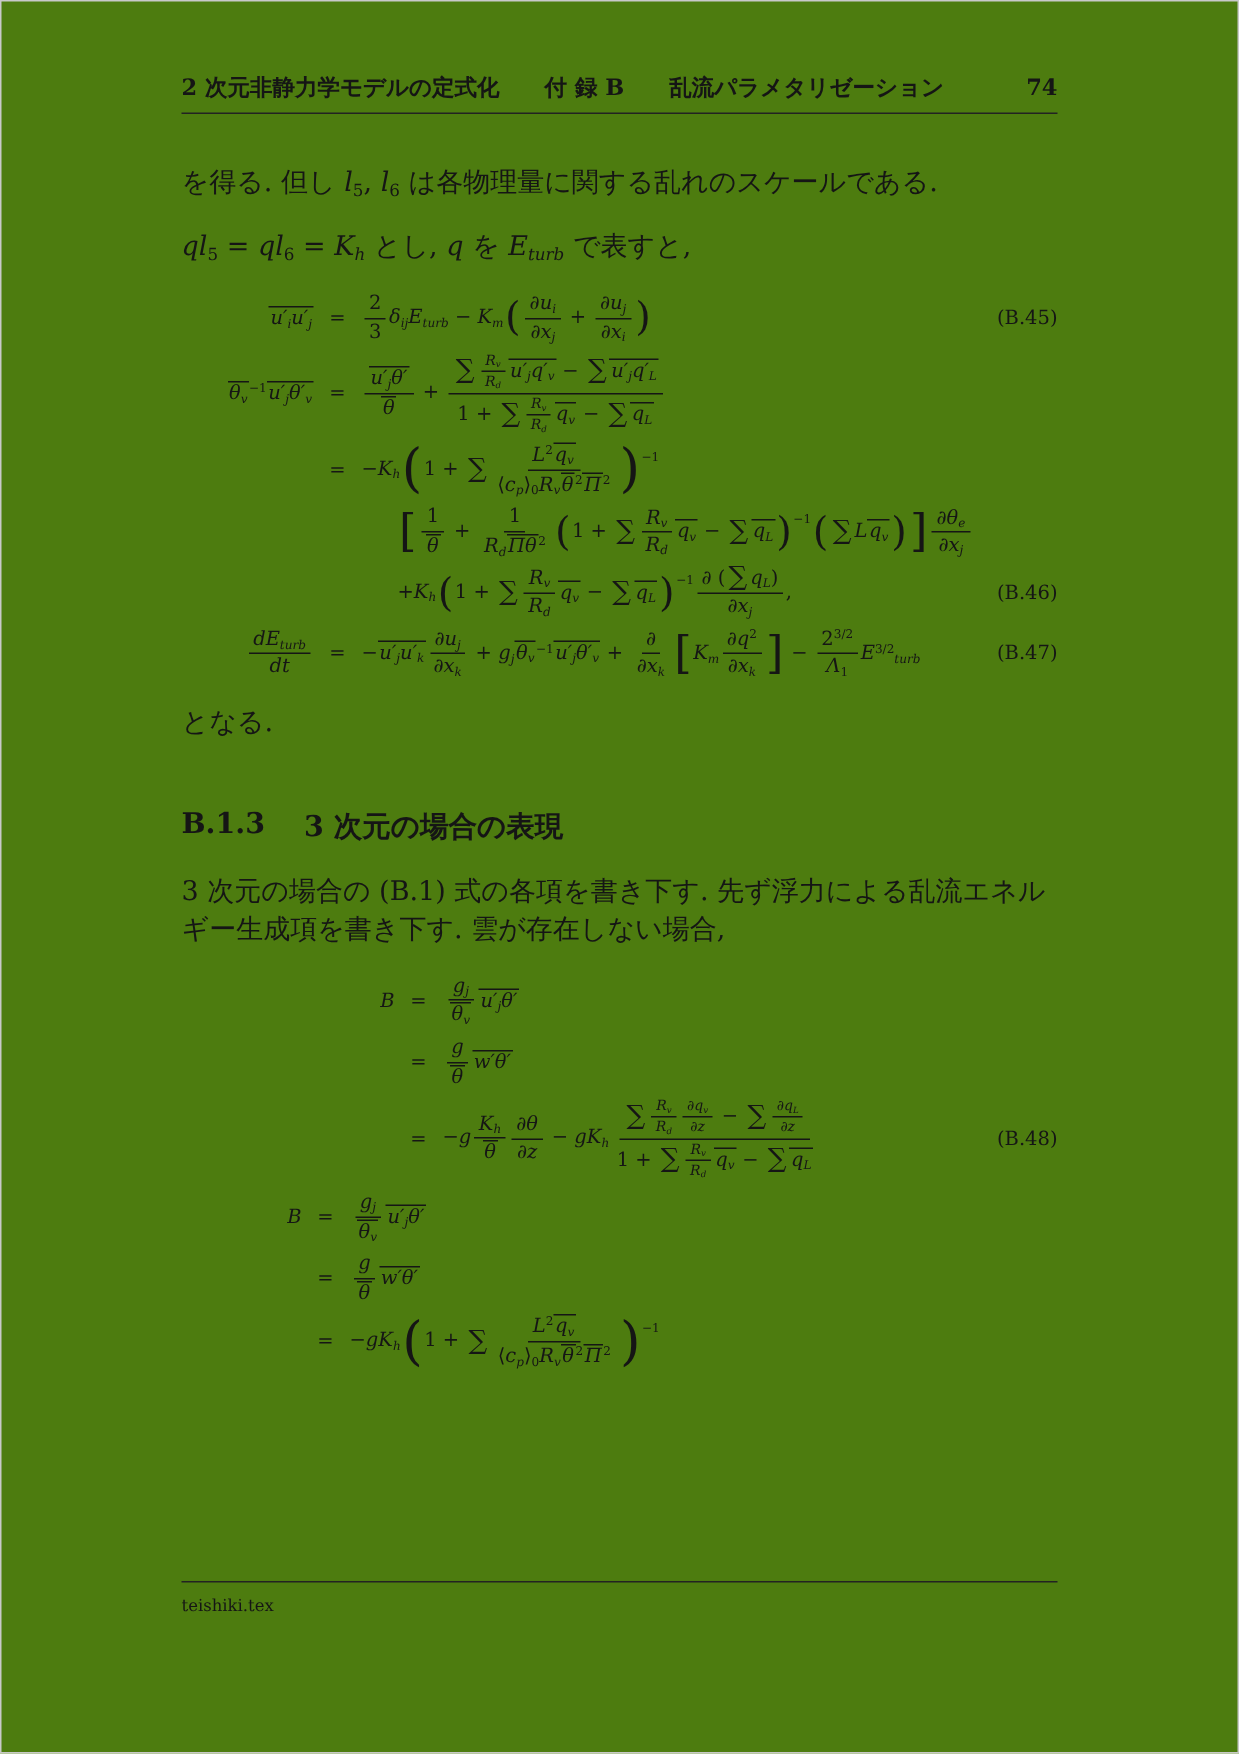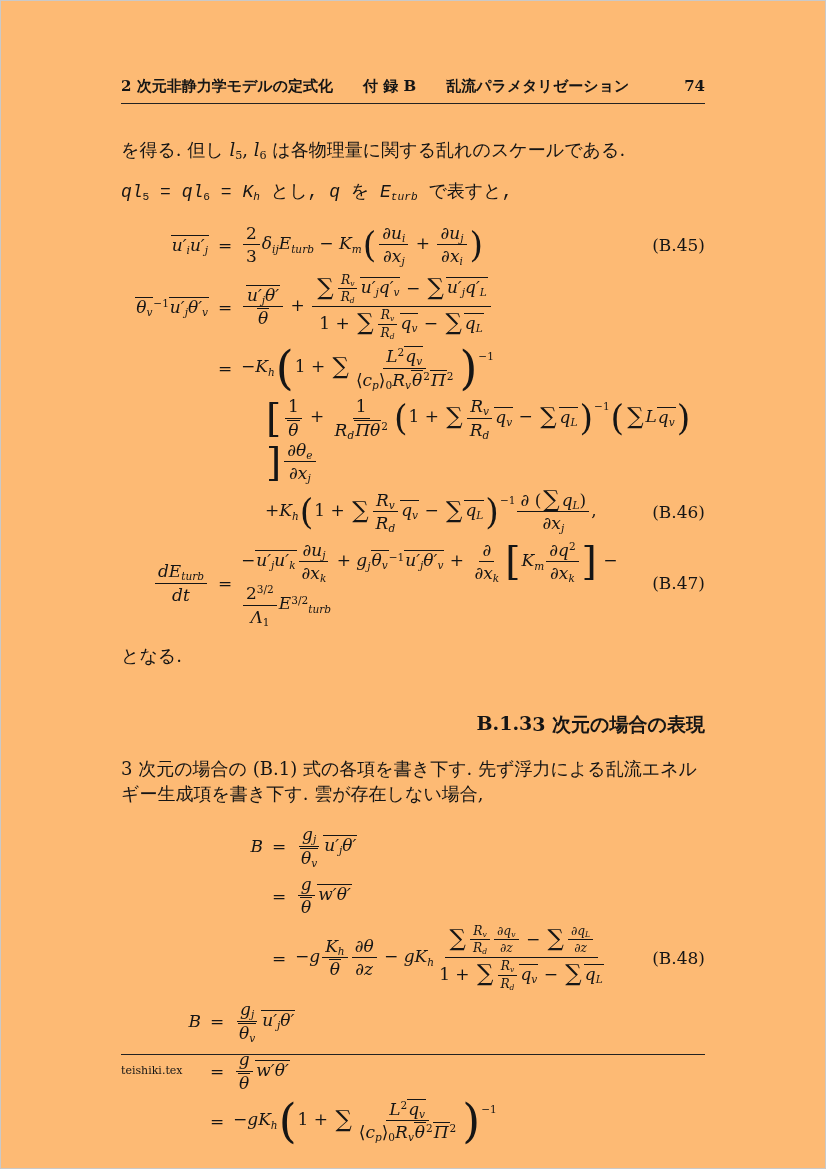--- a/index.html
+++ b/index.html
@@ -1,39 +1,39 @@
 <!DOCTYPE html>
 <html><head>
 <meta charset="utf-8">
 <style>
   html,body{margin:0;padding:0;background:#fff;}
   .page{
     width:826px;height:1169px;box-sizing:border-box;position:relative;
-    background:#fdba74;border:1px solid #c9c9c9;
-    padding:76px 120px 0 120px;
+    background:#4d7c0f;border:1px solid #c9c9c9;
+    padding:48px 120px 0 120px;
     font-family:"DejaVu Serif","Liberation Serif",serif;color:#151515;
     overflow:hidden;
   }
   
   .hdr{display:flex;align-items:baseline;font-weight:bold;font-size:15px;
        border-bottom:1px solid #222;padding-bottom:7px;}
   .hdr .seg{white-space:nowrap;}
   .hdr .seg + .seg{margin-left:30px;}
   .hdr .pageno{margin-left:auto;}
   
   .para{font-size:18px;line-height:25px;}
   .p1{margin-top:33px;}
-  .p2{margin-top:11px;font-family:Liberation Mono, monospace;}
+  .p2{margin-top:11px;}
   .tonaru{margin-top:16px;}
-  .sechead{margin-top:44px;font-size:19px;font-weight:bold;display:flex;justify-content:flex-end;}
-  .sechead .st{}
+  .sechead{margin-top:44px;font-size:19px;font-weight:bold;display:flex;}
+  .sechead .st{margin-left:26px;}
   .p3{}
   .p4{margin-top:16px;}
   
-  .eq{font-style:italic;font-size:17px;}
+  .eq{font-style:italic;font-size:13px;}
   .eqrow{display:flex;align-items:center;margin:6px 0;}
   .lhs{text-align:right;display:block;flex:0 0 auto;}
   .rel{flex:0 0 32px;text-align:center;font-style:normal;}
   .rhs{flex:1 1 auto;}
   .num{flex:0 0 auto;margin-left:auto;font-style:normal;padding-left:8px;}
   .eqA{margin-top:12px;}
   .eqA .lhs{width:88px;}
   .eqB{margin-top:8px;}
   .eqB .lhs{width:142px;}
   .eqC{margin-top:8px;}

